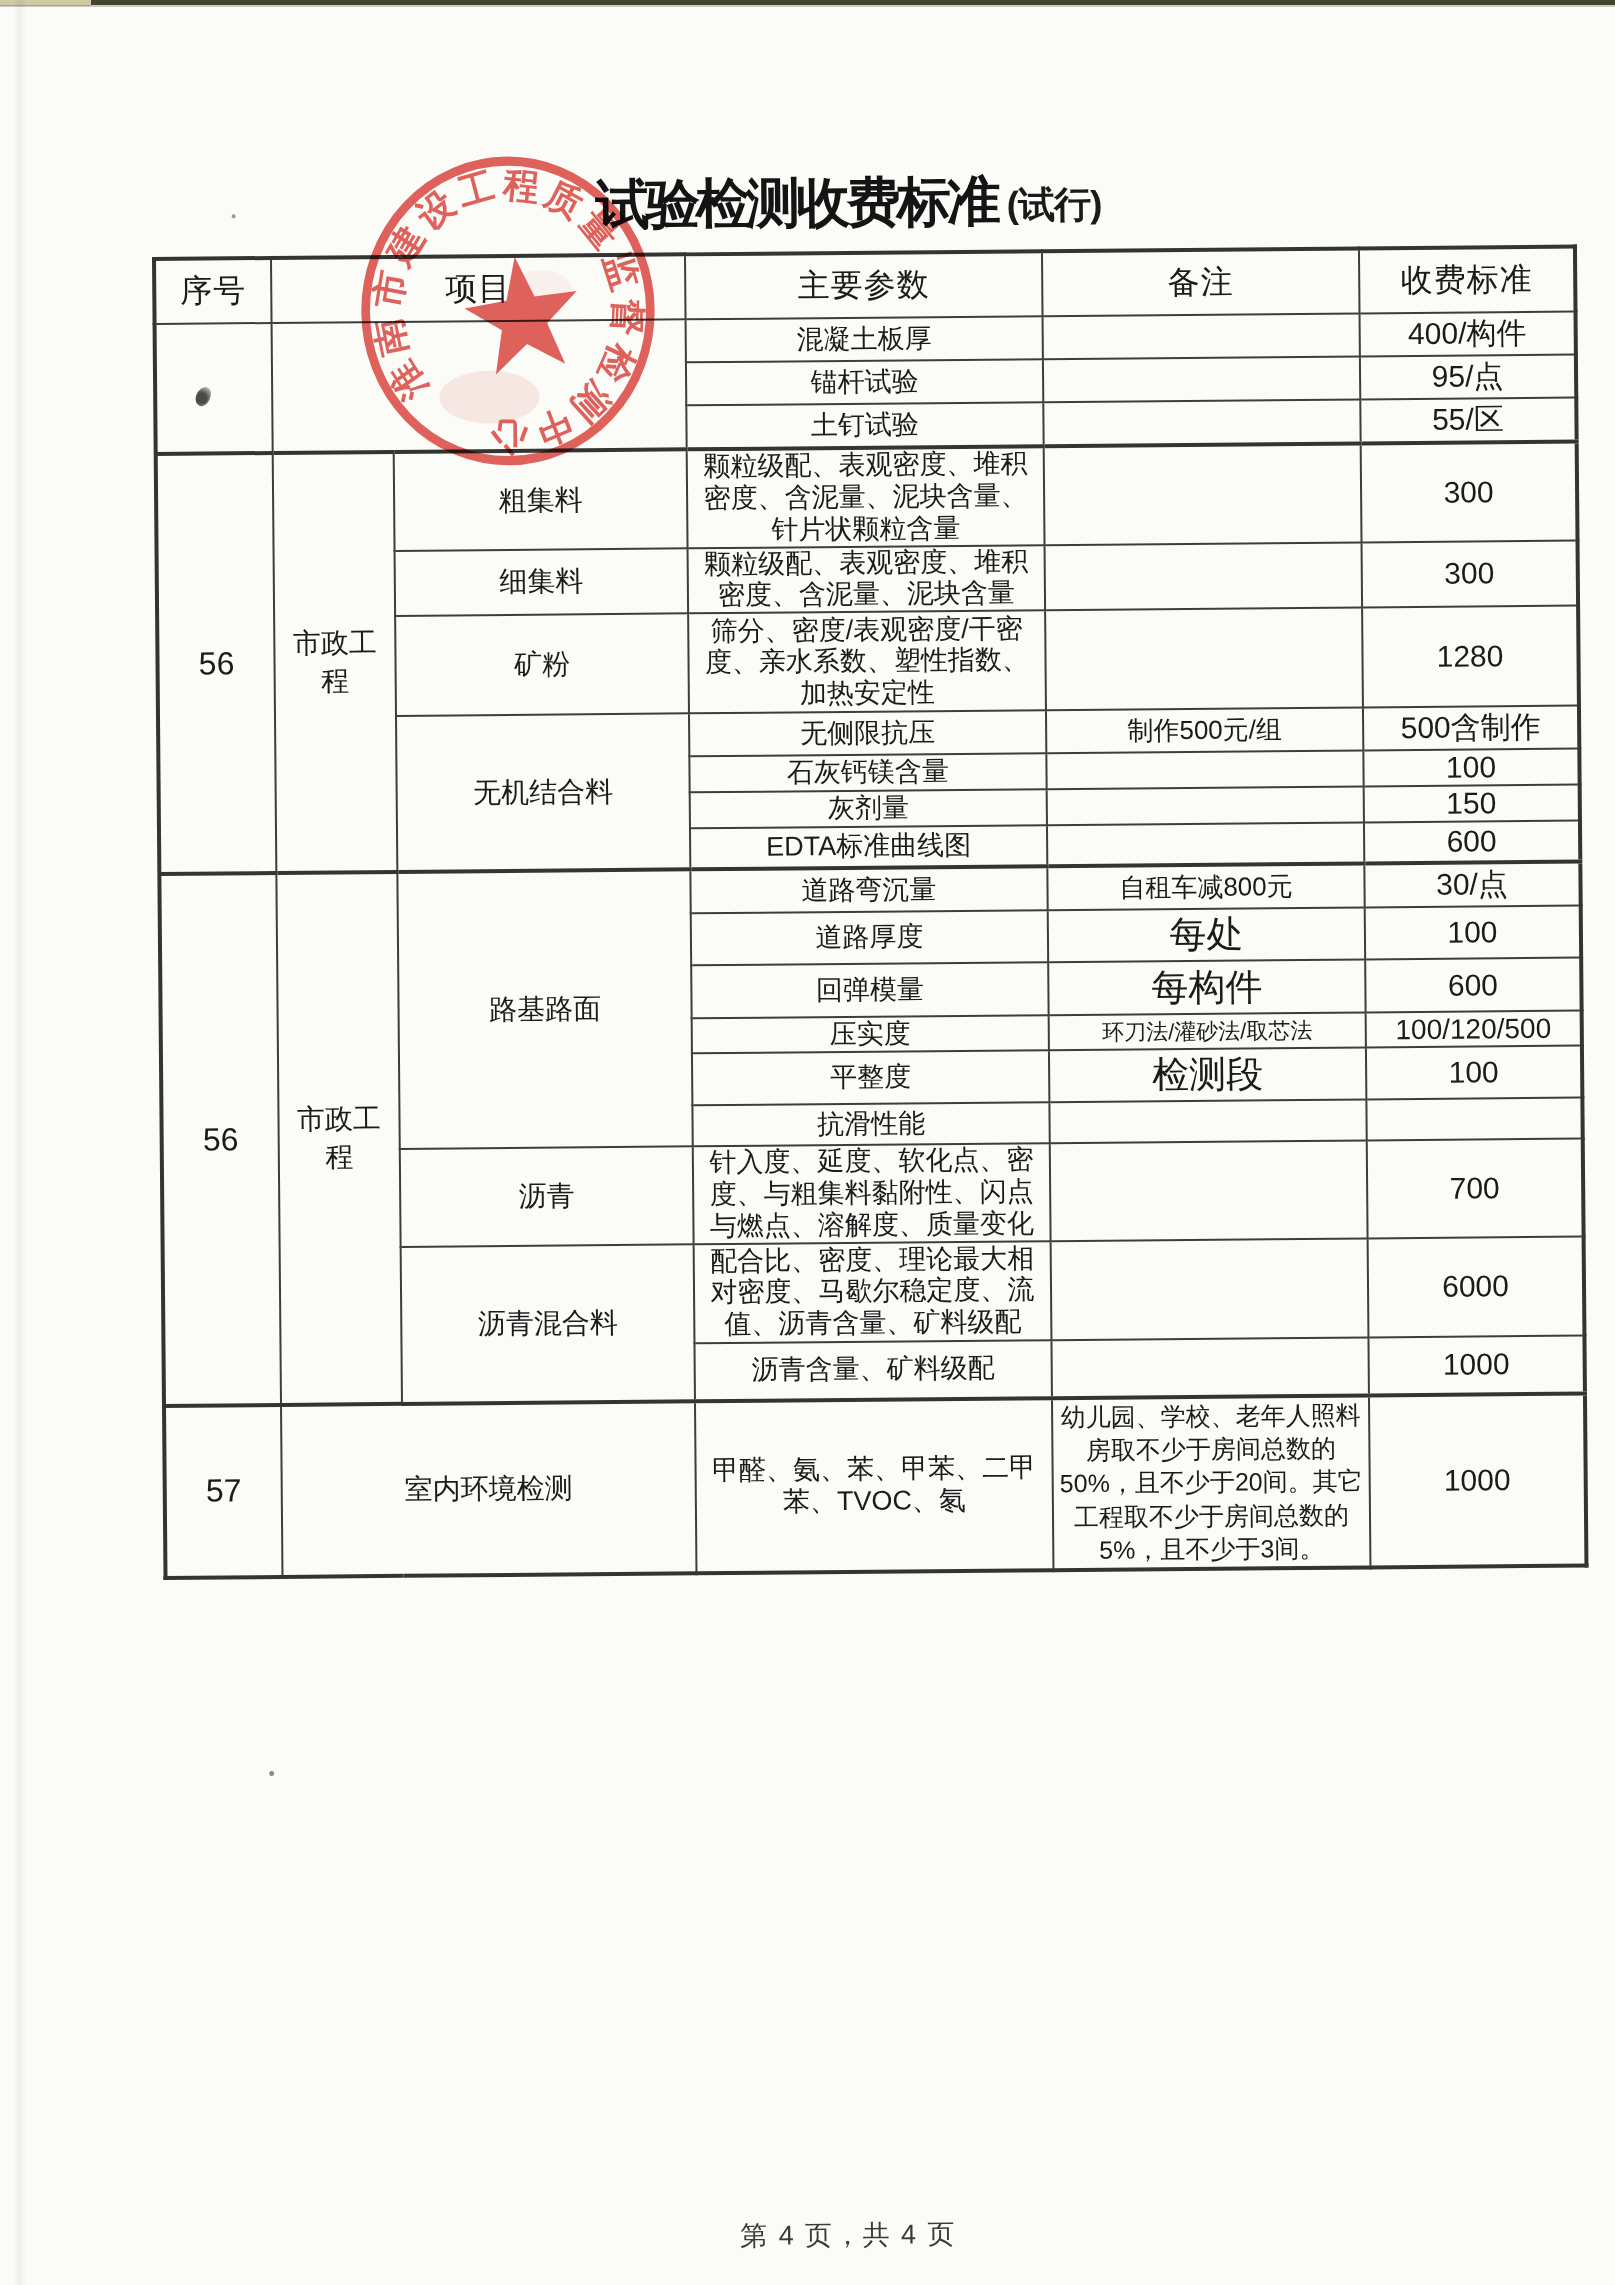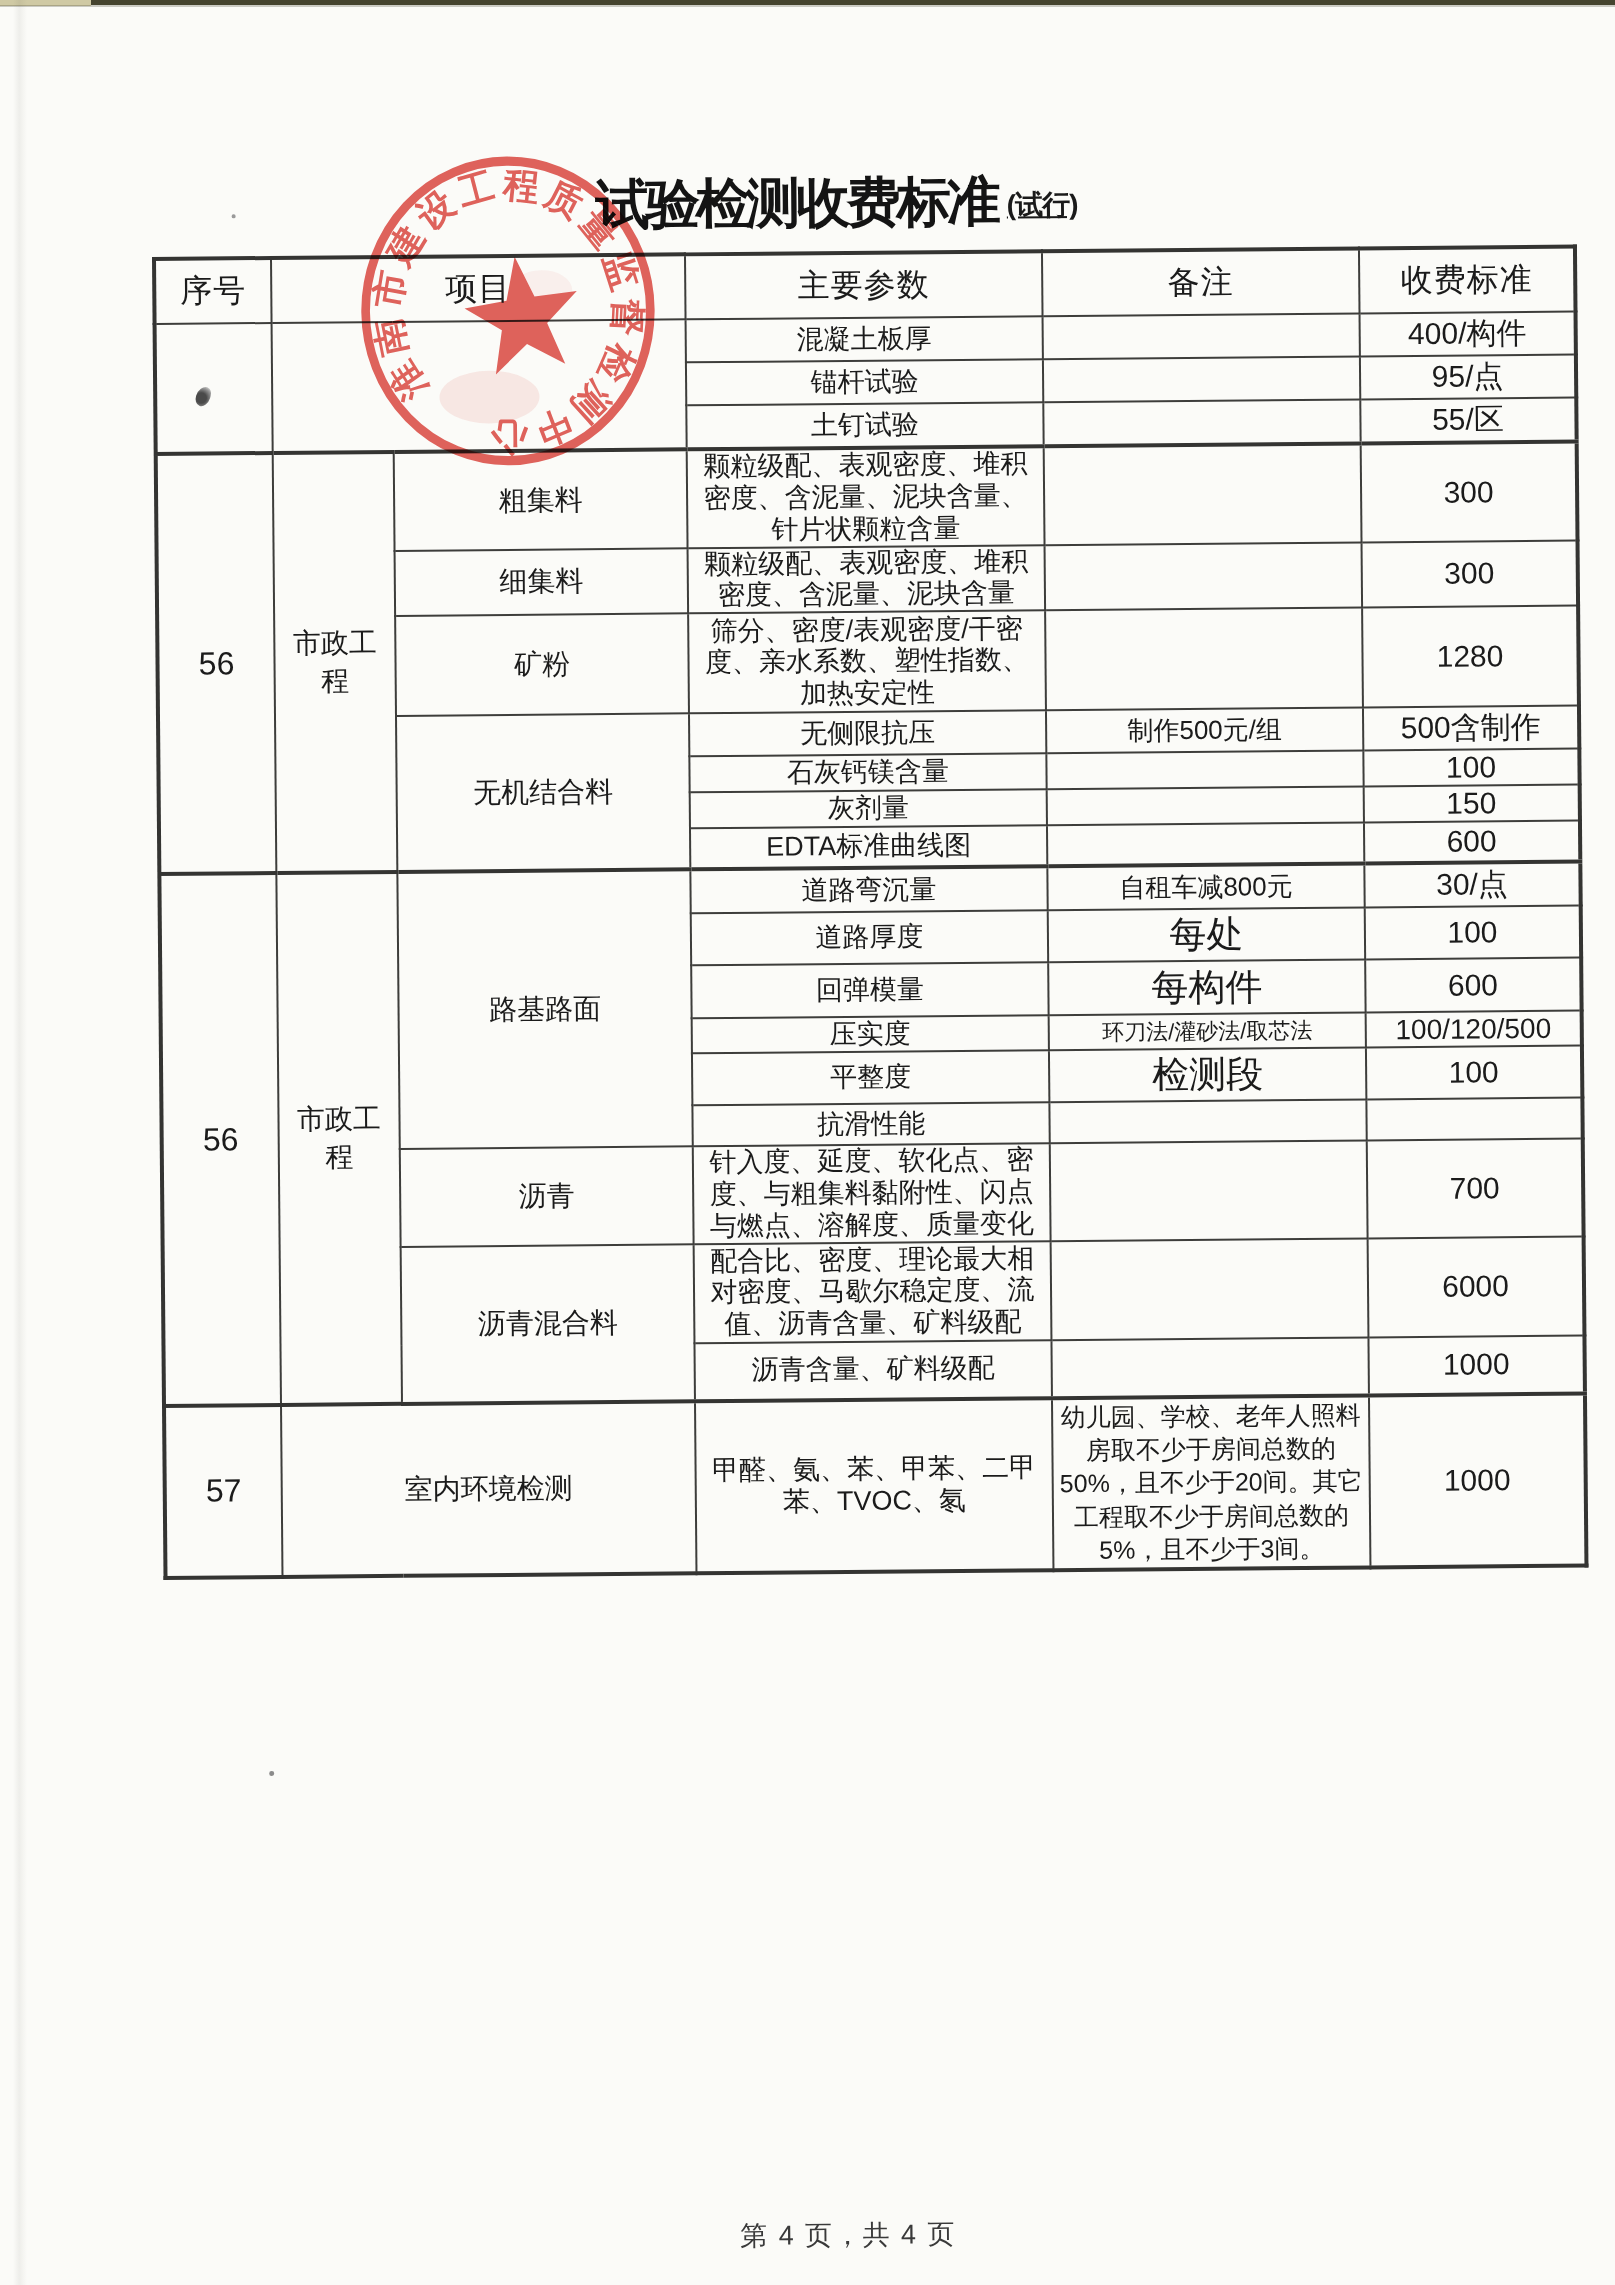--- a/index.html
+++ b/index.html
@@ -12,21 +12,21 @@
   .edge-top{position:absolute;top:0;left:0;width:1616px;height:4.8px;background:#45442f;}
   .edge-top2{position:absolute;top:4.8px;left:0;width:1616px;height:1.9px;background:rgba(60,58,40,.25);}
   .edge-corner{position:absolute;top:0;left:0;width:91px;height:5.8px;background:#cfc9a4;}
   .crease{position:absolute;top:0;left:13.4px;width:13.4px;height:2285px;
     background:linear-gradient(90deg,rgba(0,0,0,0) 0%,rgba(70,70,60,.07) 45%,rgba(0,0,0,0) 100%);}
   .sheet{position:absolute;top:0;left:0;width:1616px;height:2285px;
     transform:rotate(-0.5deg);transform-origin:154px 259px;}
 
   .title-wrap{position:absolute;top:173px;left:596px;display:flex;align-items:center;}
   .title-main{font-size:54px;font-weight:700;letter-spacing:-3.8px;color:#141414;white-space:nowrap;}
-  .title-suffix{font-size:28px;font-weight:700;margin-left:9.6px;padding-top:7.7px;letter-spacing:-1px;white-space:nowrap;text-decoration:underline;}
+  .title-suffix{font-size:37px;font-weight:700;margin-left:9.6px;padding-top:7.7px;letter-spacing:-1px;white-space:nowrap;}
 
   table.fee{position:absolute;left:152px;top:257px;width:1422px;
     border-collapse:collapse;table-layout:fixed;
     border:4.8px solid #343432;}
   table.fee td,table.fee th{
     border:2.9px solid #3d3d3b;padding:0 3.8px;text-align:center;vertical-align:middle;
     color:#1b1b1b;overflow:hidden;font-weight:400;background:transparent;}
   tr.sect>td{border-top-width:4.8px;border-top-color:#343432;}
   th.hd{font-size:32px;letter-spacing:1px;}
   td.no{font-size:32px;}

